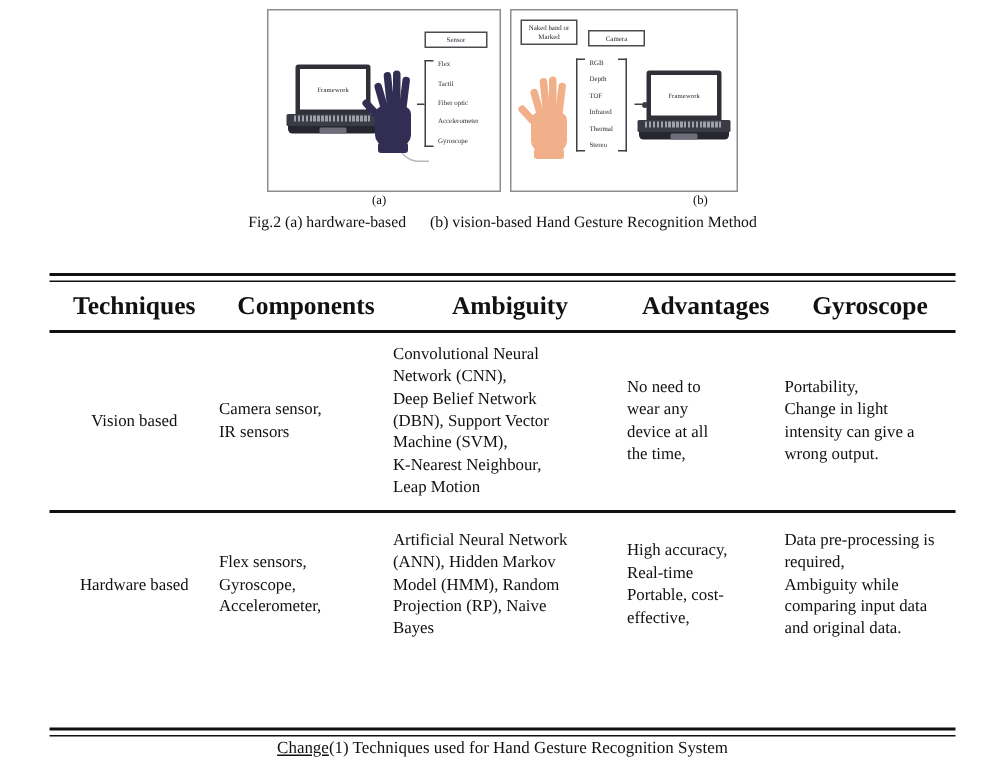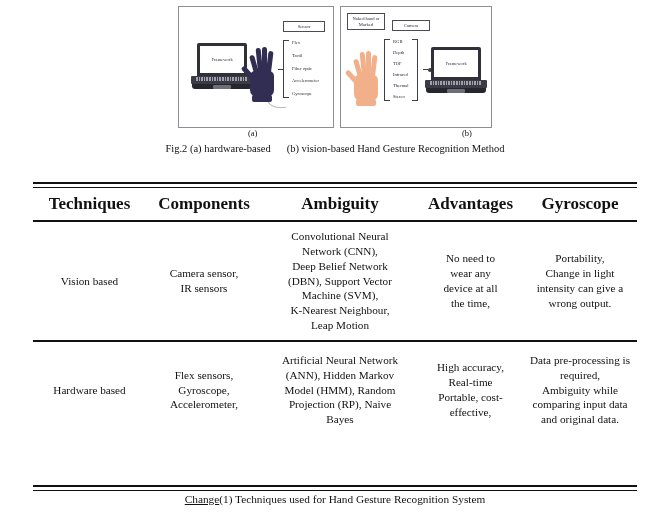--- a/index.html
+++ b/index.html
@@ -240,21 +240,21 @@
     height: 32px;
     font-size: 17px;
   }
   .col1 { width: 113px; }
   .col2 { width: 116px; }
   .col3 { width: 156px; }
   .col4 { width: 105px; }
   .col5 { width: 114px; }
 
   td.c-tech { text-align: center; padding-left: 3px; }
-  td.c-body { text-align: center; vertical-align: top; padding-top: 4px; font-family: Liberation Serif, serif; }
+  td.c-body { text-align: left; vertical-align: top; padding-top: 4px; font-family: Liberation Serif, serif; }
   .rowbox { height: 118px; }
   .rowbox2 { height: 96px; }
 
   .tbl-caption {
     position: absolute;
     left: 0; right: 0;
     top: 493px;
     text-align: center;
     font-size: 11.3px;
     color: #111;

